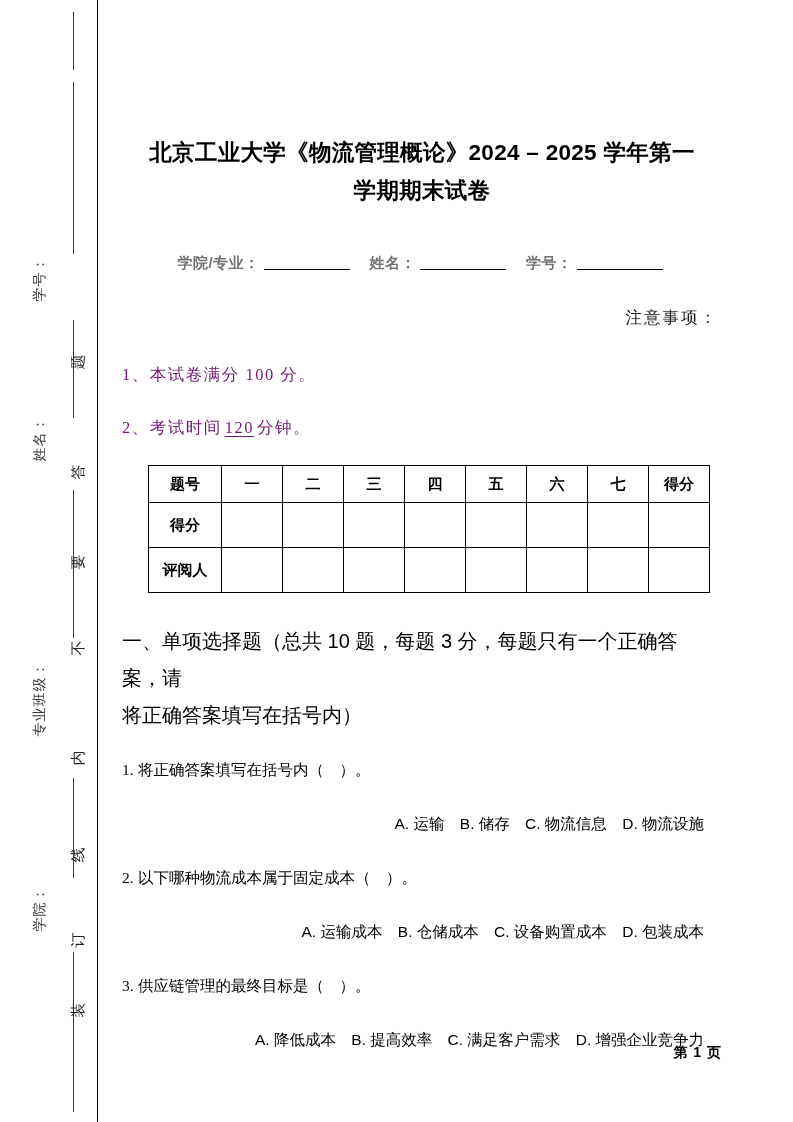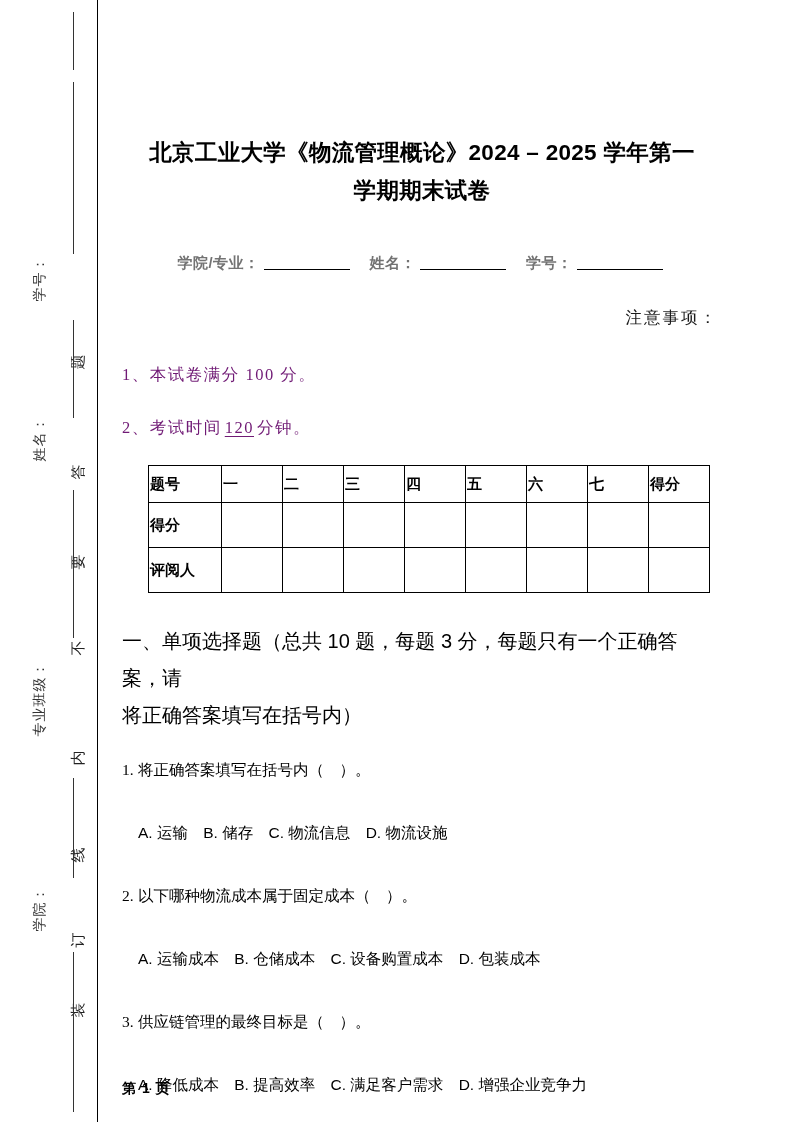--- a/index.html
+++ b/index.html
@@ -142,20 +142,21 @@
 
   
   .score-table-wrap { padding-top: 26px; padding-left: 26px; }
   table.score {
     border-collapse: collapse;
     table-layout: fixed;
     width: 562px;
   }
   table.score td {
     border: 1.4px solid #000000;
+    text-align: center;
     vertical-align: middle;
     font-family: "Liberation Sans", "DejaVu Sans", sans-serif;
     font-size: 15px;
     font-weight: bold;
     color: #000000;
   }
   table.score tr.head td { height: 34px; }
   table.score tr.body td { height: 42px; }
   table.score td.rowhdr { width: 70px; }
 
@@ -170,36 +171,37 @@
     width: 588px;
   }
   .question {
     margin: 0;
     padding-top: 26px;
     font-family: "Liberation Sans", "DejaVu Sans", sans-serif;
     font-size: 15.5px;
     color: #000000;
   }
   .options {
-    margin: 16px;
+    margin: 7px;
     padding-top: 26px;
     font-family: "Liberation Sans", "DejaVu Sans", sans-serif;
     font-size: 15.5px;
     color: #000000;
+    text-align: right;
   }
   .options .opt { display: inline-block; margin-right: 11px; }
   .q-num { font-family: "Liberation Serif", "DejaVu Serif", serif; }
 
   
   .footer {
     position: absolute;
     left: 122px;
-    top: 1080px;
+    top: 1044px;
     width: 600px;
-    text-align: left;
+    text-align: right;
     font-family: "Liberation Sans", "DejaVu Sans", sans-serif;
     font-size: 14px;
     font-weight: bold;
     color: #000000;
     letter-spacing: 1px;
   }
 </style>
 </head>
 <body>
 

